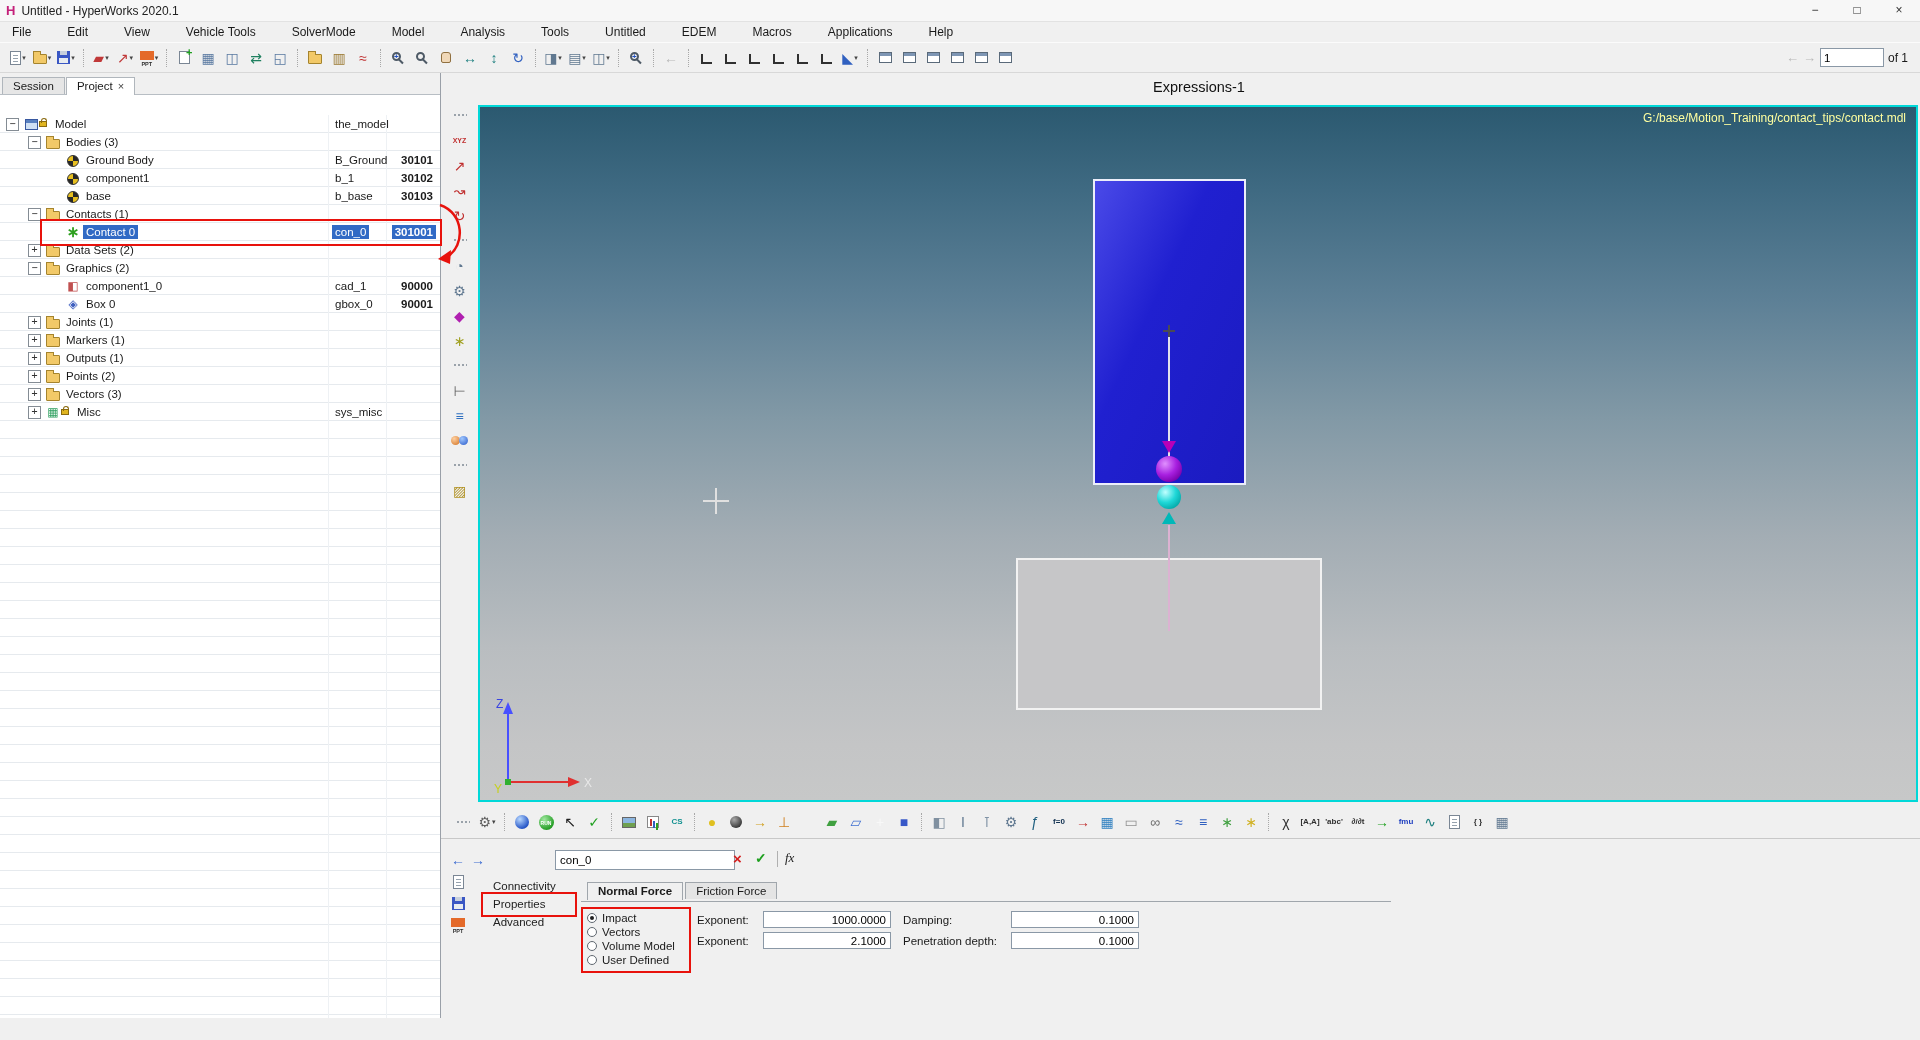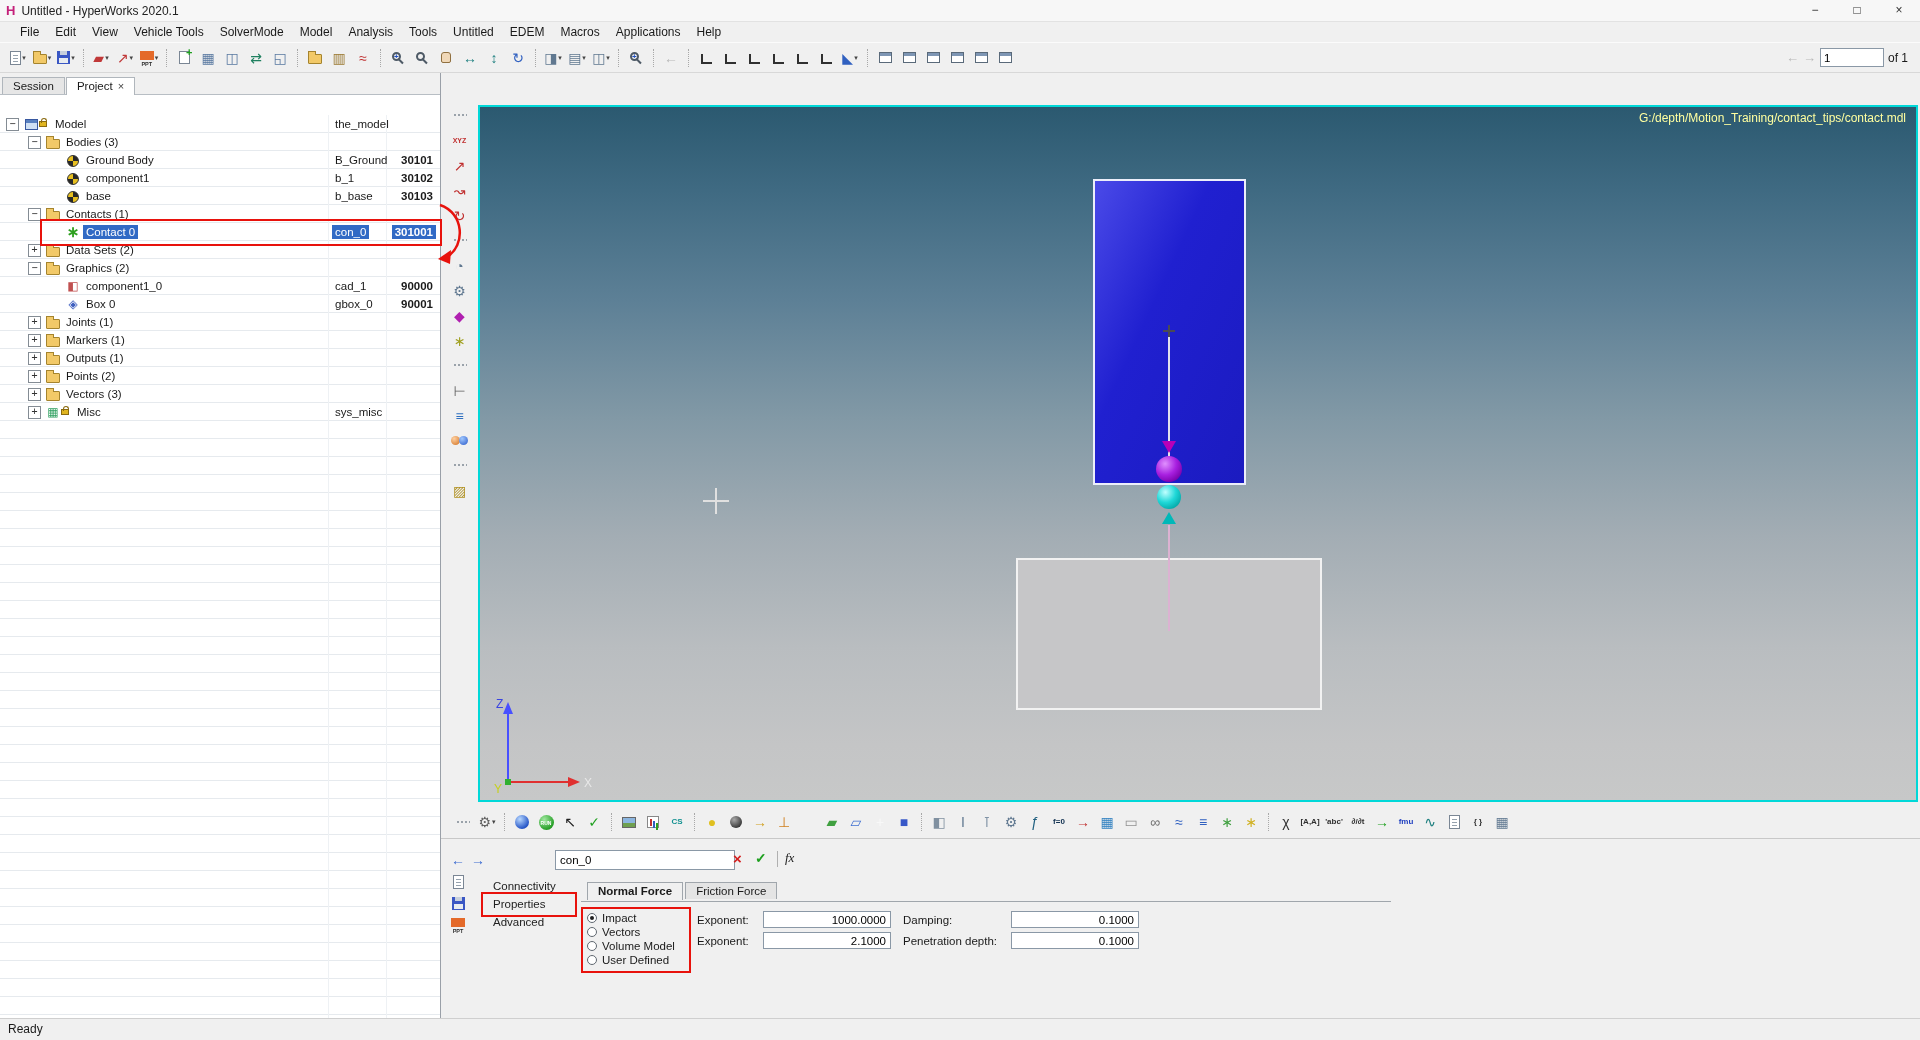--- a/index.html
+++ b/index.html
@@ -7,21 +7,21 @@
   #app{position:relative;width:1920px;height:1040px;background:#f0f0f0;overflow:hidden;}
 
   
   #titlebar{position:absolute;left:0;top:0;right:0;height:22px;background:#f7f7f7;display:flex;align-items:center;padding-left:6px;border-bottom:1px solid #e2e2e2;box-sizing:border-box;}
   #logo{color:#c4207a;font-weight:bold;font-size:13px;margin-right:6px;}
   #title-text{font-size:12px;color:#222;}
   #win-controls{margin-left:auto;display:flex;height:100%;}
   .wbtn{width:42px;text-align:center;line-height:21px;font-size:12px;color:#333;}
 
   
-  #menubar{position:absolute;left:0;top:22px;right:0;height:20px;background:#f0f0f0;display:flex;align-items:center;padding-left:12px;}
+  #menubar{position:absolute;left:0;top:22px;right:0;height:20px;background:#f0f0f0;display:flex;align-items:center;padding-left:4px;gap:20px;}
   .menu-item{padding:1px 8px;font-size:12px;color:#1a1a1a;}
 
   
   #toolbar{position:absolute;left:0;top:42px;right:0;height:31px;background:#f0f0f0;border-top:1px solid #fbfbfb;border-bottom:1px solid #d8d8d8;display:flex;align-items:center;padding:0 6px;box-sizing:border-box;}
   #tb-icons{display:flex;align-items:center;}
   .tb-icon{height:24px;min-width:22px;display:inline-flex;align-items:center;justify-content:center;position:relative;margin:0 1px;}
   .tb-icon .gl{font-size:14px;line-height:16px;}
   .tb-icon .gl.sm{font-size:8px;font-weight:bold;letter-spacing:0;}
   .dd{font-size:7px;color:#444;margin-left:1px;}
   .tb-sep{height:18px;border-left:1px dotted #a8a8a8;margin:0 5px;}
@@ -533,22 +533,23 @@
       </span>
       <span class="sb-icon">
         <span class="mi mi-grip"></span>
       </span>
       <span class="sb-icon">
         <span class="gl" style="color: rgb(176, 144, 32);">▨</span>
       </span>
     </div>
 
   <div id="workspace">
+    <div id="viewport-title">Expressions-1</div>
     <div id="viewport">
-      <div id="vp-path">G:/depth/Motion_Training/contact_tips/contact.mdl</div>
+      <div id="vp-path">G:/base/Motion_Training/contact_tips/contact.mdl</div>
       <div id="contact-body"></div>
       <div id="base-body"></div>
       <div id="link-line"></div>
       <div id="cross-marker"></div>
       <div id="arrow-down"></div>
       <div id="sphere-purple"></div>
       <div id="sphere-cyan"></div>
       <div id="arrow-up"></div>
       <div id="pink-line"></div>
       <div id="crosshair"></div>
@@ -755,17 +756,14 @@
       <span>Damping:</span>
       <input class="fin" value="0.1000" style="">
       <span>Exponent:</span>
       <input class="fin" value="2.1000" style="">
       <span></span>
       <span>Penetration depth:</span>
       <input class="fin" value="0.1000" style="">
     </div>
   </div>
 
-  <div id="statusbar">
-    <span>Ready</span>
-  </div>
 
 </div>
 
 </body></html>

